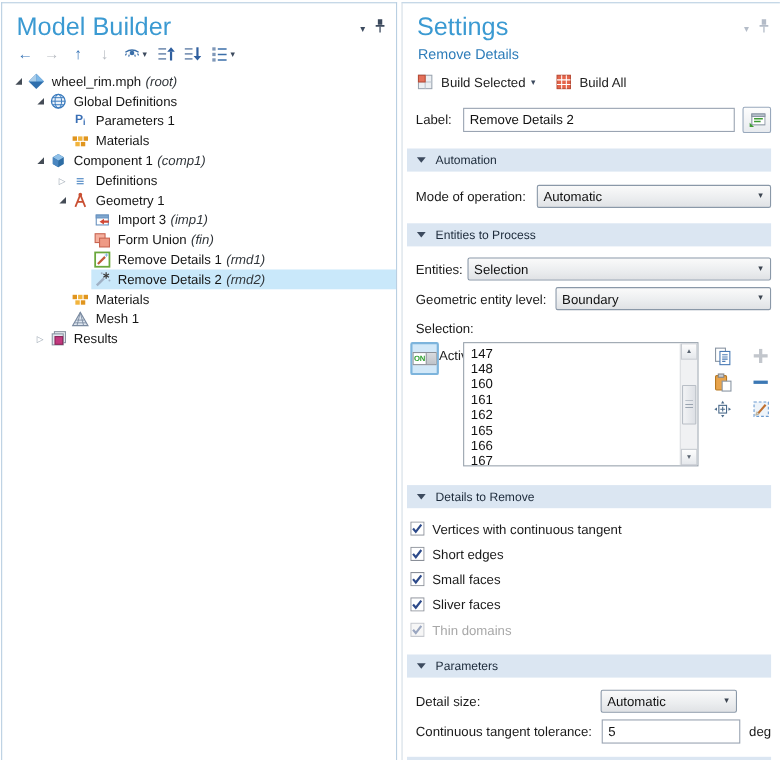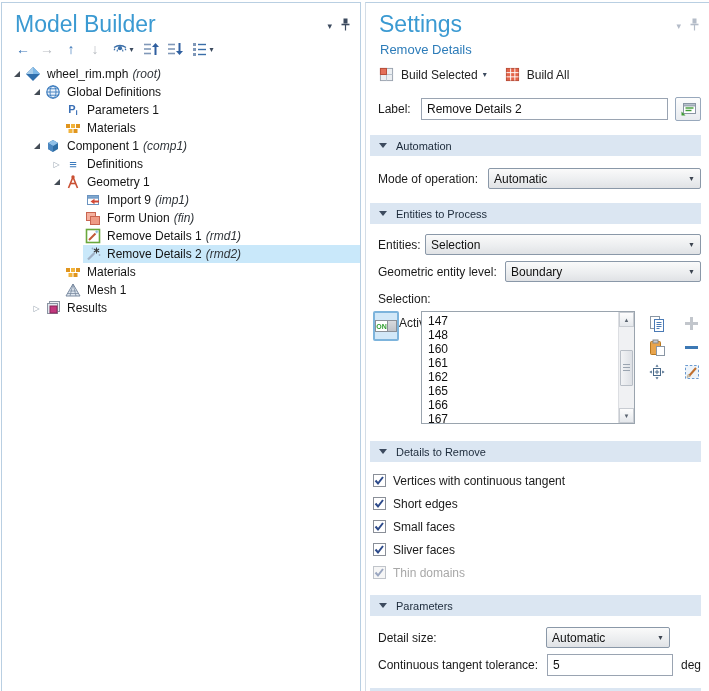--- a/index.html
+++ b/index.html
@@ -285,21 +285,21 @@
       <span class="ind i3"></span>
         <span class="tw"></span>
       <span class="rbody">
         <span class="ticon">
             <svg width="16" height="16" viewBox="0 0 16 16">
               <rect x="2.5" y="3.5" width="11" height="9" fill="#fff" stroke="#6a93c0"></rect>
               <rect x="2.5" y="3.5" width="11" height="2.6" fill="#7fa8d0" stroke="#6a93c0"></rect>
               <polygon points="14,8.5 9.5,8.5 9.5,6.8 5.5,9.5 9.5,12.2 9.5,10.5 14,10.5" fill="#d14836"></polygon>
             </svg>
           </span>
-        <span class="tlabel">Import 9</span>
+        <span class="tlabel">Import 3</span>
         <span class="ttag">(imp1)</span>
       </span>
     </div>
 
     <div class="trow">
       <span class="ind i3"></span>
         <span class="tw"></span>
       <span class="rbody">
         <span class="ticon">
             <svg width="16" height="16" viewBox="0 0 16 16">

